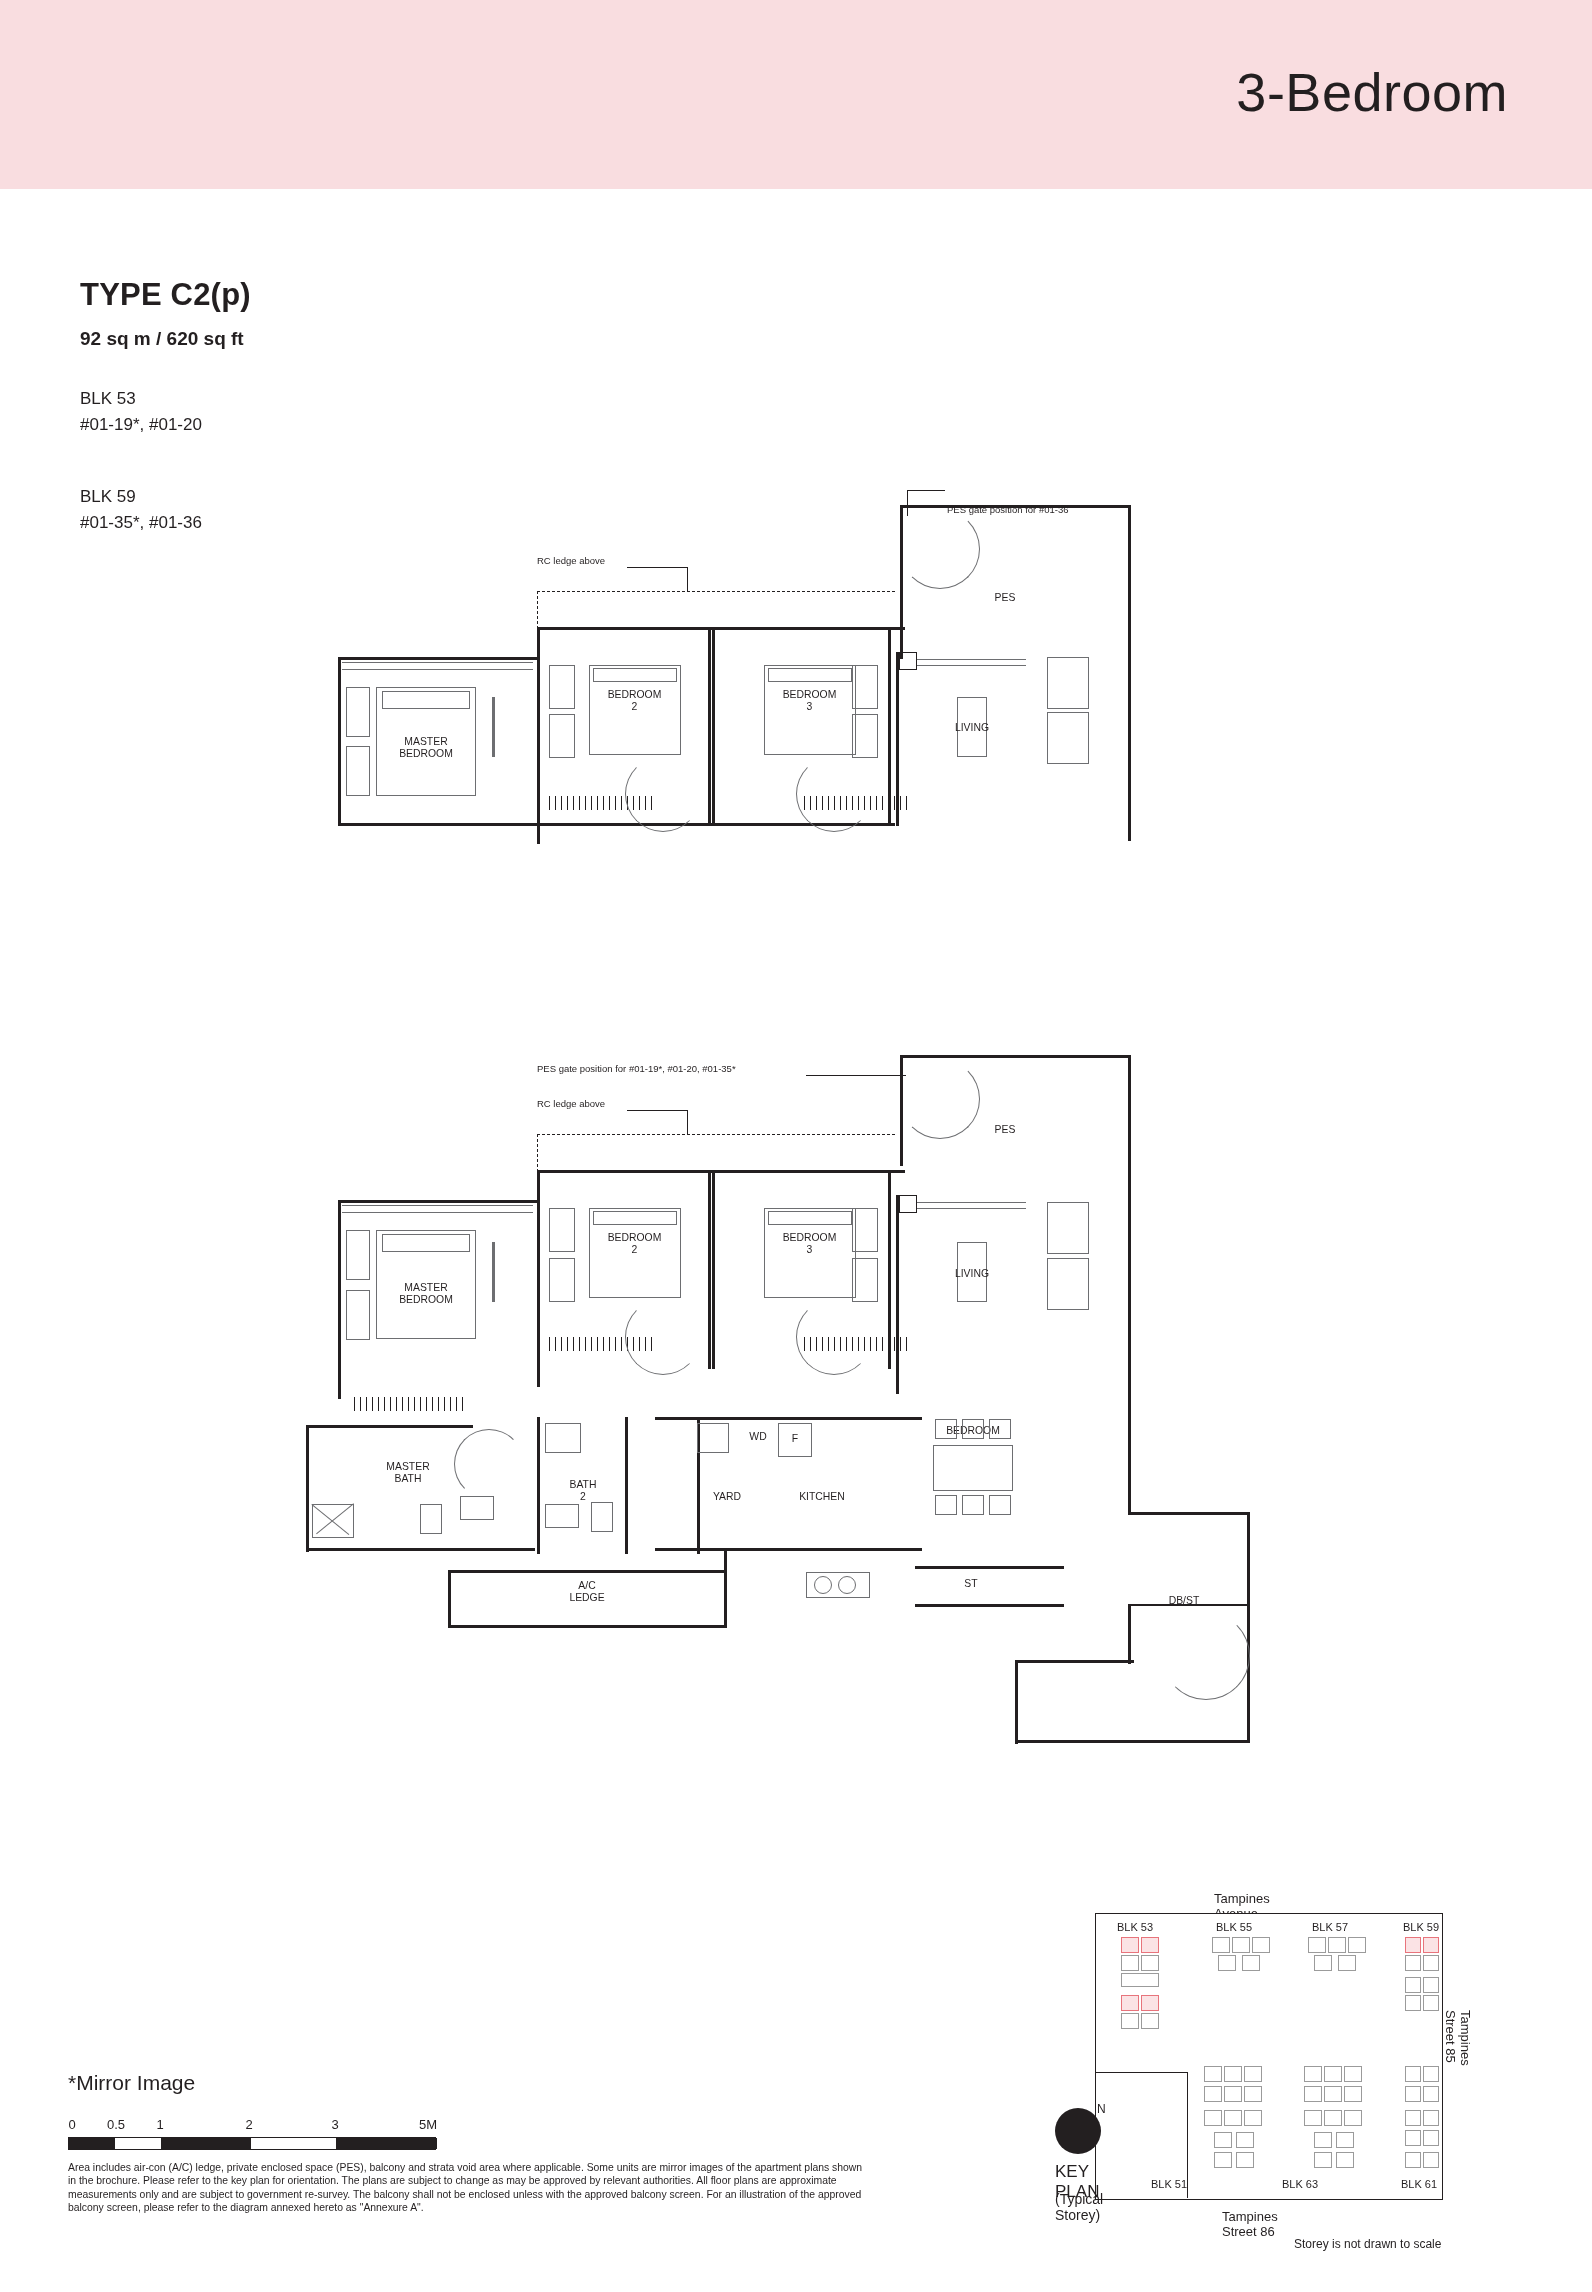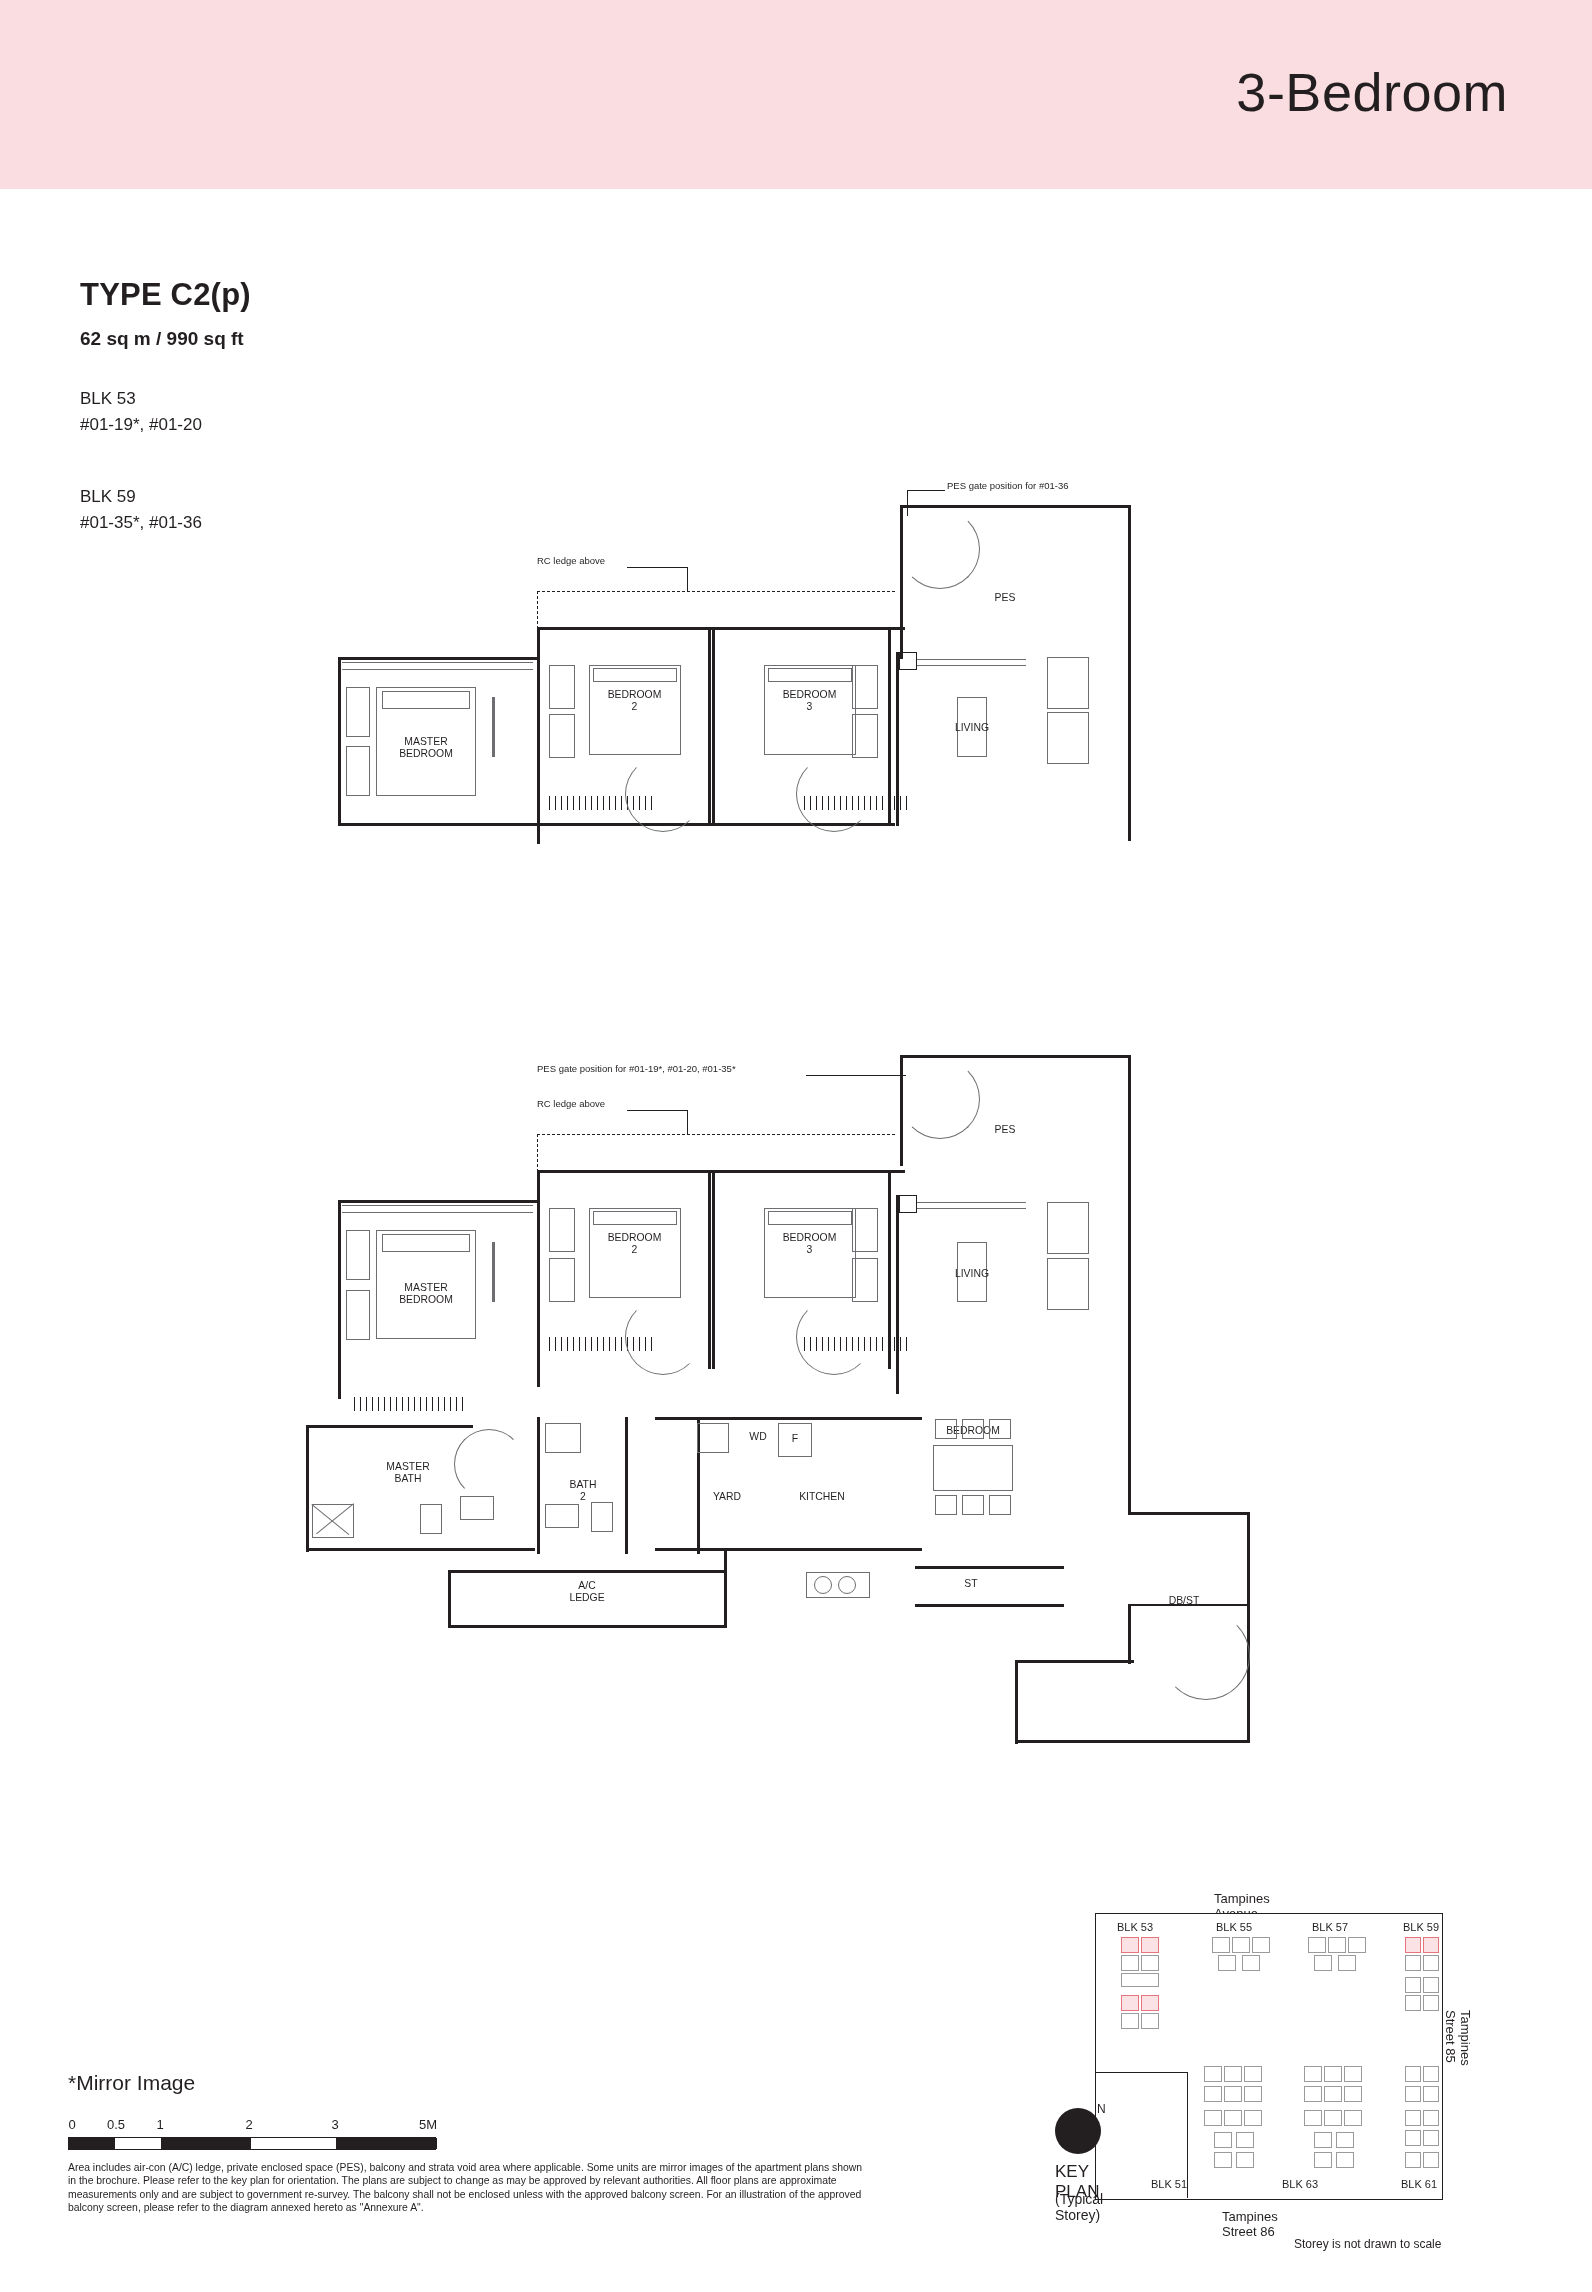--- a/index.html
+++ b/index.html
@@ -216,34 +216,34 @@
     white-space: nowrap;
   }
 </style>
 </head>
 <body>
 
 <div class="header-band"></div>
 <div class="header-title">3-Bedroom</div>
 
 <div class="type-title">TYPE C2(p)</div>
-<div class="type-area">62 sq m / 990 sq ft</div>
+<div class="type-area">92 sq m / 620 sq ft</div>
 
 <div class="blk-line blk-1">
   <div>BLK  53</div>
   <div>#01-19*, #01-20</div>
 </div>
 <div class="blk-line blk-2">
   <div>BLK  59</div>
   <div>#01-35*, #01-36</div>
 </div>
 
 <div class="plan" style="left:0;top:0;width:1592px;height:896px;">
 
-  <div class="lbl-sm" style="left:947px;top:480px;">PES gate position for #01-36</div>
+  <div class="lbl-sm" style="left:947px;top:504px;">PES gate position for #01-36</div>
   <div class="leader" style="left:907px;top:490px;width:38px;"></div>
   <div class="leader-v" style="left:907px;top:490px;height:26px;"></div>
 
   <div class="lbl-sm" style="left:537px;top:555px;">RC ledge above</div>
   <div class="leader" style="left:627px;top:567px;width:60px;"></div>
   <div class="leader-v" style="left:687px;top:567px;height:24px;"></div>
 
   <div class="dash-h" style="left:537px;top:591px;width:358px;"></div>
   <div class="dash-v" style="left:537px;top:591px;height:38px;"></div>
 

